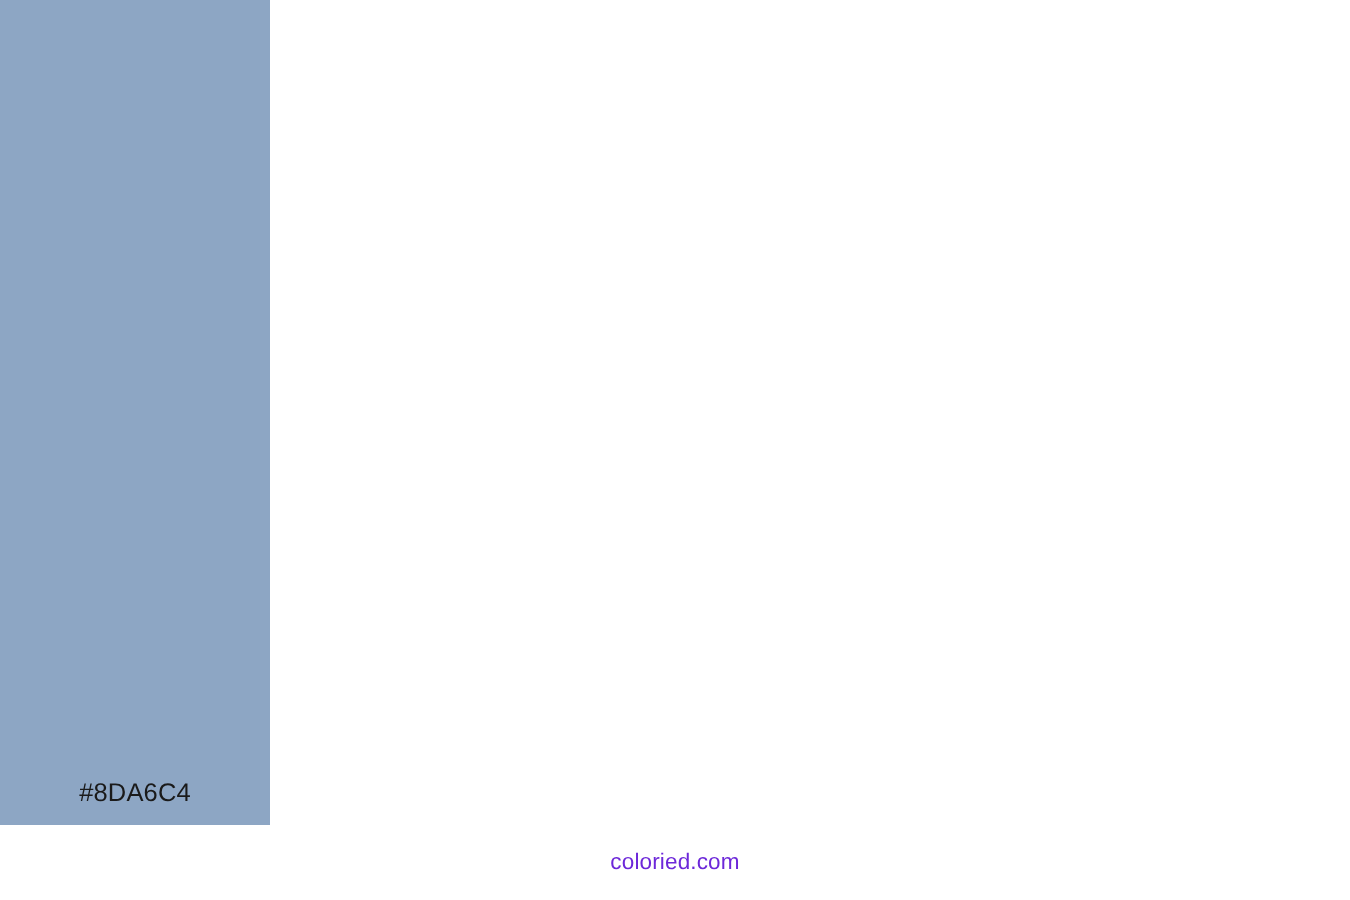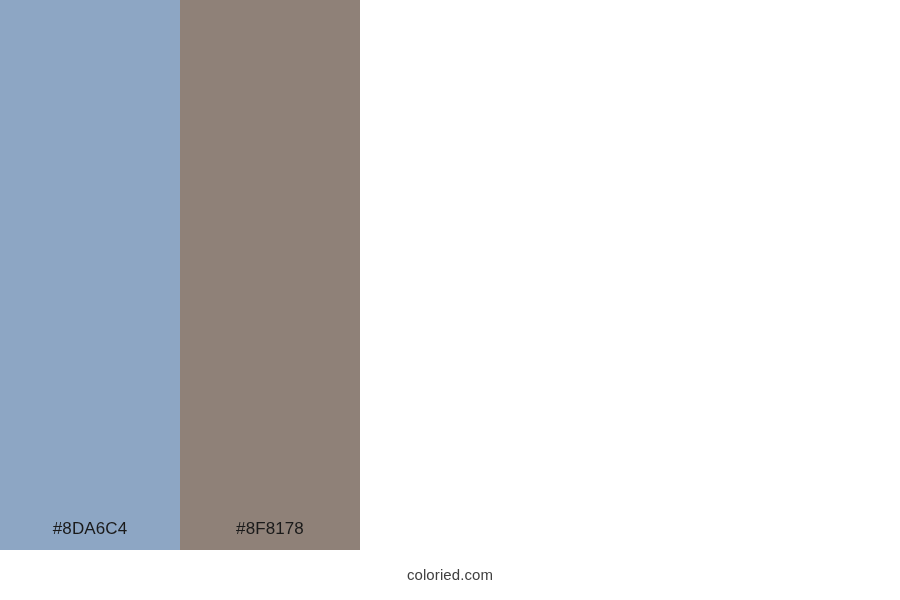--- a/index.html
+++ b/index.html
@@ -64,40 +64,37 @@
     background: #ffffff;
     display: flex;
     align-items: center;
     justify-content: center;
   }
 
   .footer-text {
     font-family: "Liberation Sans", sans-serif;
     font-size: 15px;
     line-height: 18px;
-    color: #404040;
+    color: #6d28d9;
     letter-spacing: 0.1px;
   }
 </style>
 </head>
 <body>
 
 <div class="palette-page">
 
   <div class="swatch-strip">
 
     <div class="swatch" style="background-color: rgb(141, 166, 196);">
       <span class="swatch-label label-dark">#8DA6C4</span>
     </div>
 
 
 
-    <div class="swatch" style="background-color: rgb(143, 129, 120);">
-      <span class="swatch-label label-dark">#8F8178</span>
-    </div>
 
 
   </div>
 
   <div class="footer">
     <span class="footer-text">coloried.com</span>
   </div>
 
 </div>
 

